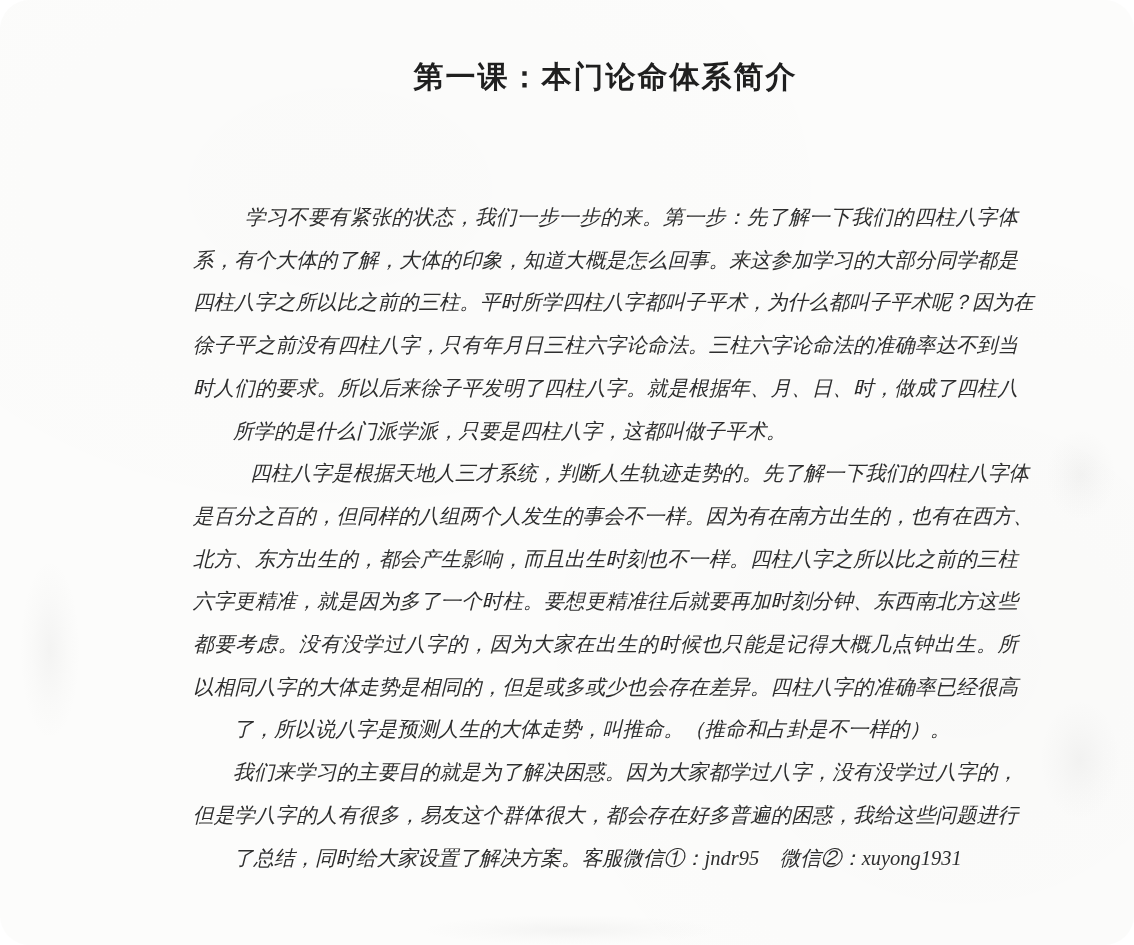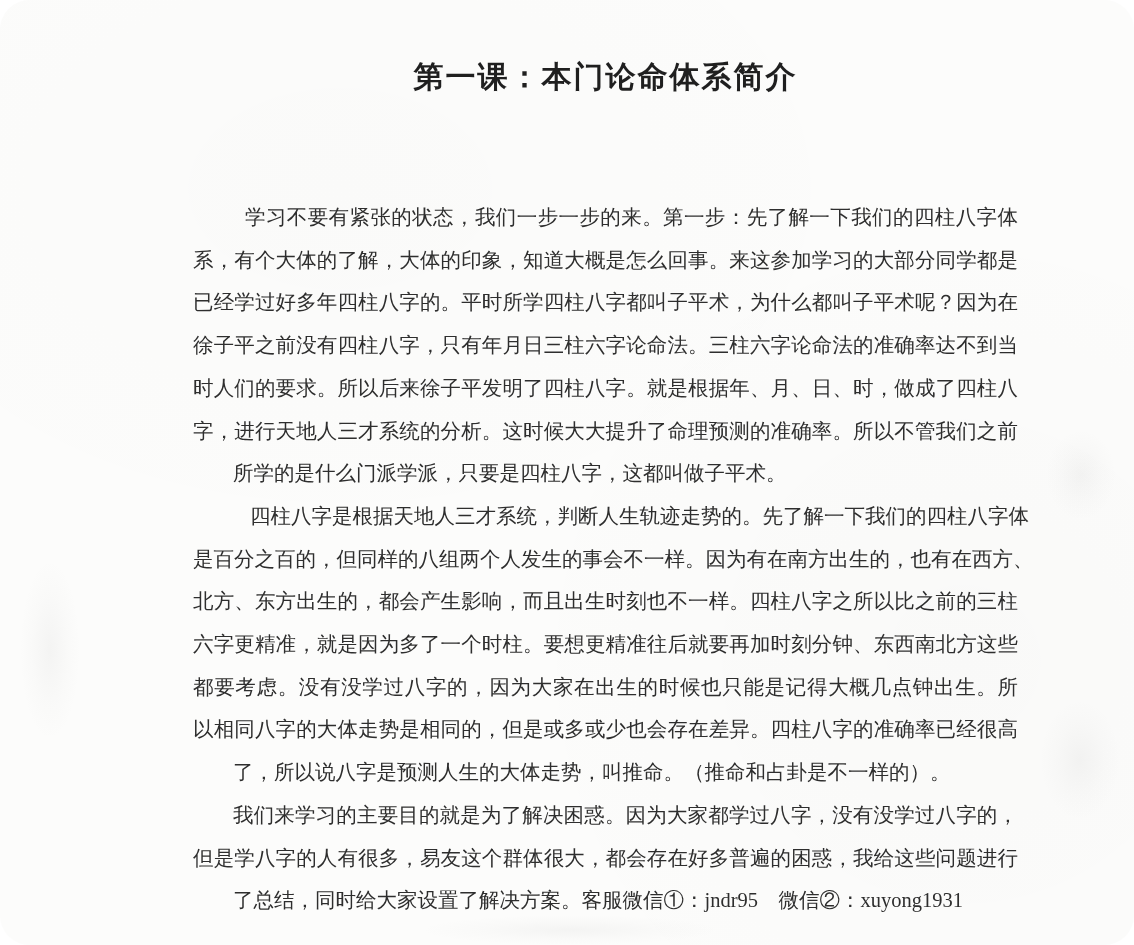--- a/index.html
+++ b/index.html
@@ -42,20 +42,21 @@
     top: 196px;
     width: 825px;
     font-size: 20.5px;
     line-height: 42.7px;
     color: #2e2e2e;
   }
   .doc-body .line {
     text-align: justify;
     text-align-last: justify;
     white-space: nowrap;
+    font-style: italic;
   }
   .doc-body .line.last {
     text-align-last: left;
     white-space: normal;
     margin-left: 40px;
   }
   .smudge {
     position: absolute;
     pointer-events: none;
     background: radial-gradient(closest-side, rgba(90,90,90,0.05), rgba(120,120,120,0.02) 60%, transparent);
@@ -69,24 +70,23 @@
 </head>
 <body>
 
 <div class="page">
 
   <h1 class="title">第一课：本门论命体系简介</h1>
 
   <div class="doc-body" id="doc-body">
       <div class="line" style="padding-left: 52px;">学习不要有紧张的状态，我们一步一步的来。第一步：先了解一下我们的四柱八字体</div>
       <div class="line">系，有个大体的了解，大体的印象，知道大概是怎么回事。来这参加学习的大部分同学都是</div>
-      <div class="line">已经学过好多年四柱八字的。平时所学四柱八字都叫子平术，为什么都叫子平术呢？因为在</div>
+      <div class="line">四柱八字之所以比之前的三柱。平时所学四柱八字都叫子平术，为什么都叫子平术呢？因为在</div>
       <div class="line">徐子平之前没有四柱八字，只有年月日三柱六字论命法。三柱六字论命法的准确率达不到当</div>
       <div class="line">时人们的要求。所以后来徐子平发明了四柱八字。就是根据年、月、日、时，做成了四柱八</div>
-      <div class="line">字，进行天地人三才系统的分析。这时候大大提升了命理预测的准确率。所以不管我们之前</div>
       <div class="line last">所学的是什么门派学派，只要是四柱八字，这都叫做子平术。</div>
       <div class="line" style="padding-left: 57px;">四柱八字是根据天地人三才系统，判断人生轨迹走势的。先了解一下我们的四柱八字体</div>
       <div class="line">是百分之百的，但同样的八组两个人发生的事会不一样。因为有在南方出生的，也有在西方、</div>
       <div class="line">北方、东方出生的，都会产生影响，而且出生时刻也不一样。四柱八字之所以比之前的三柱</div>
       <div class="line">六字更精准，就是因为多了一个时柱。要想更精准往后就要再加时刻分钟、东西南北方这些</div>
       <div class="line">都要考虑。没有没学过八字的，因为大家在出生的时候也只能是记得大概几点钟出生。所</div>
       <div class="line">以相同八字的大体走势是相同的，但是或多或少也会存在差异。四柱八字的准确率已经很高</div>
       <div class="line last">了，所以说八字是预测人生的大体走势，叫推命。（推命和占卦是不一样的）。</div>
       <div class="line" style="padding-left: 40px;">我们来学习的主要目的就是为了解决困惑。因为大家都学过八字，没有没学过八字的，</div>
       <div class="line">但是学八字的人有很多，易友这个群体很大，都会存在好多普遍的困惑，我给这些问题进行</div>

